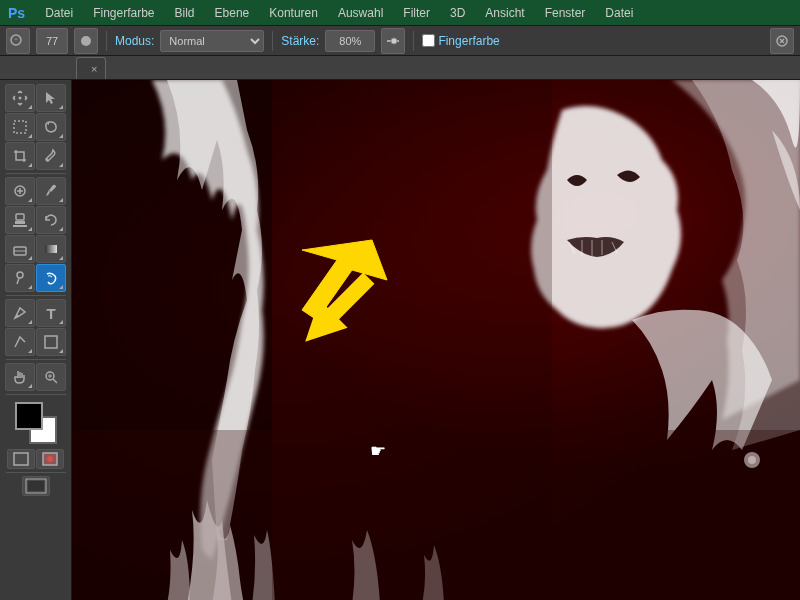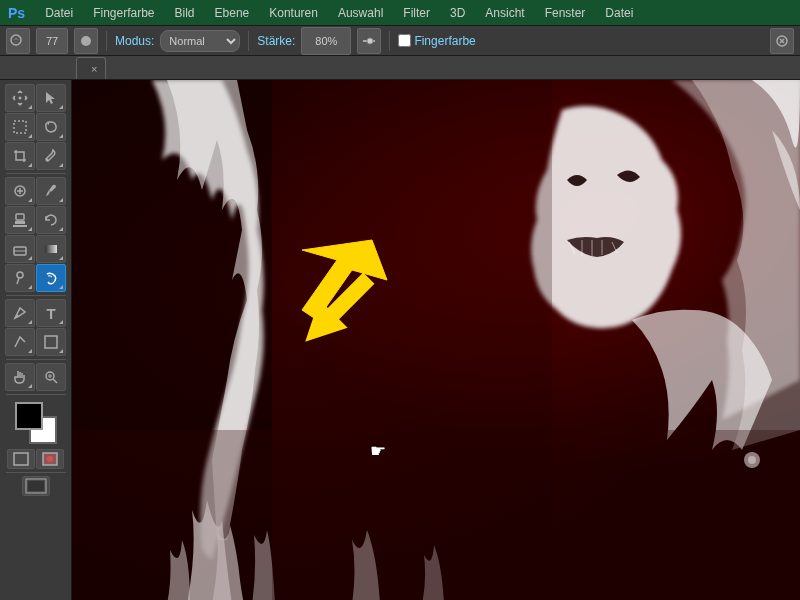--- a/index.html
+++ b/index.html
@@ -68,21 +68,21 @@
       background: #555;
       border: 1px solid #666;
       color: #ccc;
       font-size: 11px;
       padding: 0 4px;
       border-radius: 2px;
       cursor: pointer;
     }
     .options-input {
       width: 50px;
-      height: 28px;
+      height: 22px;
       background: #555;
       border: 1px solid #666;
       color: #ccc;
       font-size: 11px;
       padding: 0 4px;
       border-radius: 2px;
       text-align: center;
     }
     .checkbox-group {
       display: flex;
@@ -290,21 +290,21 @@
 
   <div class="tool-icon-btn">
     <svg width="14" height="14" viewBox="0 0 14 14">
       <circle cx="7" cy="7" r="5" fill="#aaa"></circle>
     </svg>
   </div>
 
   <div class="separator"></div>
 
   <span class="options-label">Modus:</span>
-  <select class="options-select" style="width:80px;border-radius:8px;">
+  <select class="options-select" style="width:104px;">
     <option>Normal</option>
   </select>
 
   <div class="separator"></div>
 
   <span class="options-label">Stärke:</span>
   <input class="options-input" type="text" value="80%" style="">
   <div class="tool-icon-btn">
     <svg width="14" height="12">
       <rect x="1" y="5" width="12" height="2" fill="#aaa"></rect>

